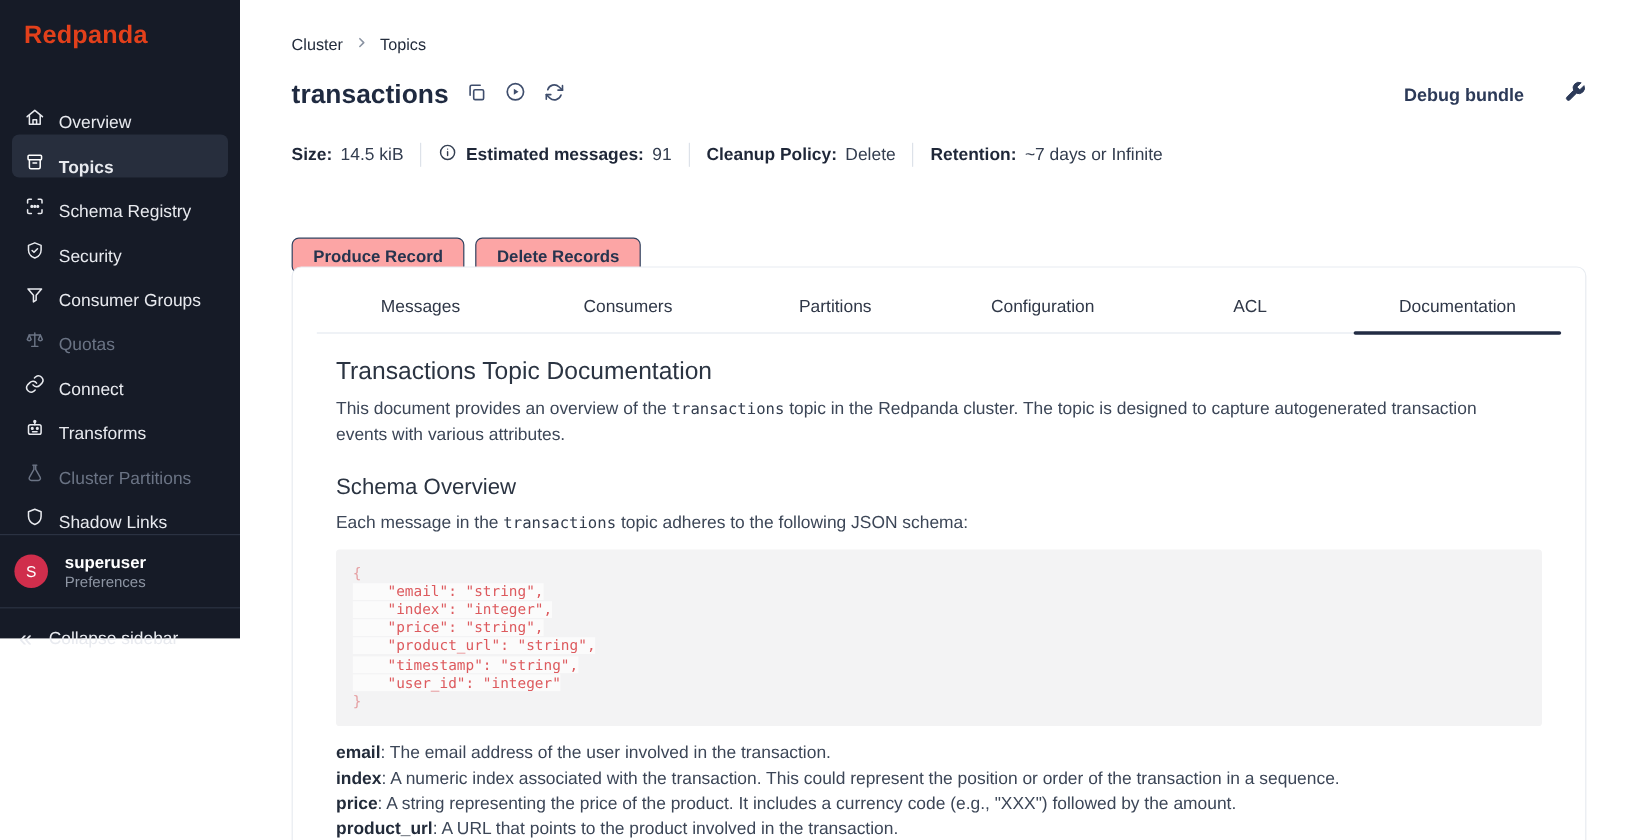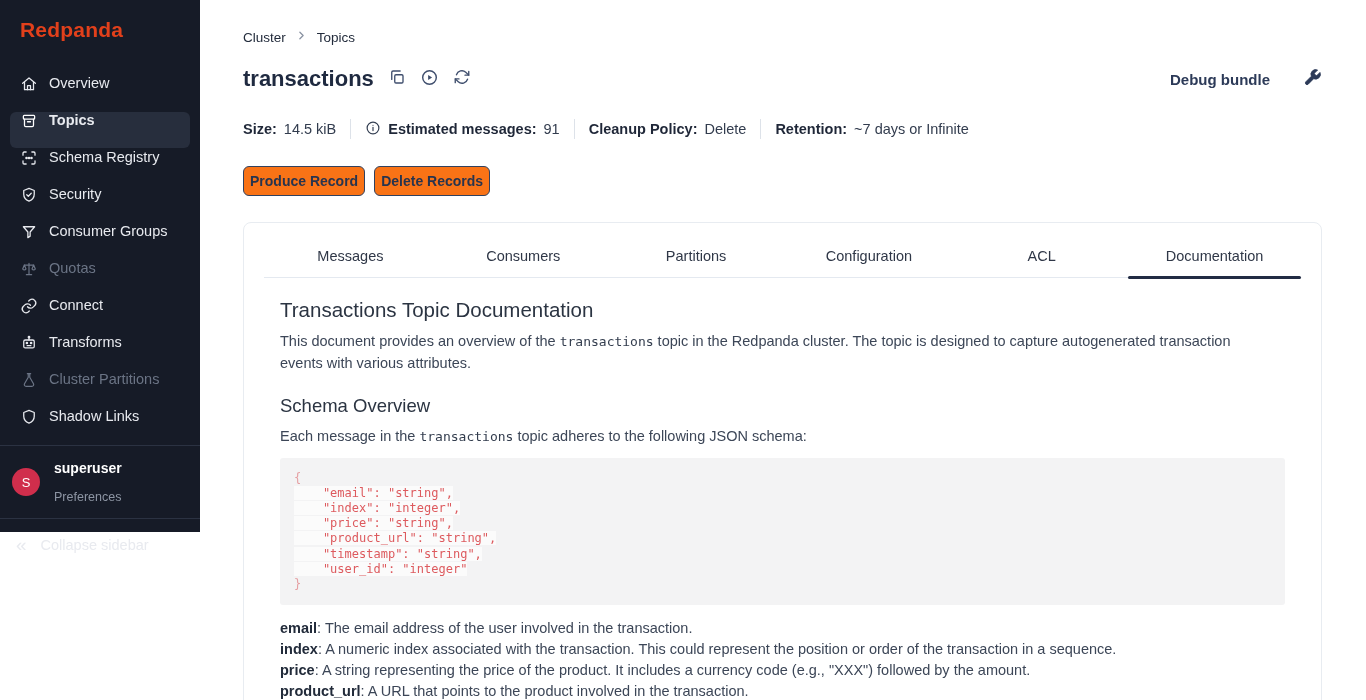--- a/index.html
+++ b/index.html
@@ -5,32 +5,32 @@
   * { margin:0; padding:0; box-sizing:border-box; }
   html,body { width:1366px; height:700px; overflow:hidden; background:#ffffff;
     font-family:"Liberation Sans","DejaVu Sans",sans-serif; color:#2d3748; }
 
   
   .sidebar { position:absolute; left:0; top:0; width:200px; height:532px;
     background:#161b27; display:flex; flex-direction:column; }
   .logo { padding:18px 20px 6px 20px; font-size:21px; font-weight:700;
     color:#e2401b; letter-spacing:.2px; }
   .nav { margin-top:26px; flex:1; }
-  .nav-item { display:flex; align-items:flex-start; gap:11px; height:36px;
+  .nav-item { display:flex; align-items:flex-end; gap:11px; height:36px;
     margin:1px 10px; padding:0 10px; border-radius:6px; color:#e8eaef;
     font-size:14.5px; cursor:pointer; }
   .nav-item.active { background:#272e3d; font-weight:700; }
   .nav-item.disabled { color:#6b7485; }
   .nav-item svg { flex:0 0 18px; }
   .usr { border-top:1px solid #2b3242; border-bottom:1px solid #2b3242;
     display:flex; align-items:center; gap:14px; padding:14px 12px; }
   .avatar { width:28px; height:28px; border-radius:50%; background:#d02e4c;
     color:#fff; font-size:13px; display:flex; align-items:center; justify-content:center; }
   .usr-name { color:#ffffff; font-size:14px; font-weight:700; }
-  .usr-sub { color:#8d95a3; font-size:12.5px; margin-top:14px; }
+  .usr-sub { color:#8d95a3; font-size:12.5px; margin-top:2px; }
   .collapse { display:flex; align-items:center; gap:14px; padding:18px 16px 22px 16px;
     color:#e8eaef; font-size:14.5px; cursor:pointer; }
   .collapse .chev { font-size:19px; line-height:14px; color:#e8eaef; }
 
   
   .main { position:absolute; left:200px; top:0; width:1166px; height:620px; }
   .crumbs { position:absolute; left:43px; top:29px; display:flex; align-items:center;
     gap:9px; font-size:13.5px; color:#232c3c; }
   .titlebar { position:absolute; left:43px; top:66px; right:44px; display:flex;
     align-items:center; }
@@ -41,23 +41,23 @@
   .dbg-label { font-size:15px; font-weight:700; color:#2c3a58; cursor:pointer; }
   .dbg svg { margin-left:33px; cursor:pointer; }
 
   .stats { position:absolute; left:43px; top:119px; display:flex; align-items:center;
     font-size:14.5px; color:#323c4e; }
   .stat { display:flex; align-items:center; gap:7px; }
   .stat b { color:#1f2738; }
   .sep { width:1px; height:20px; background:#dde2e9; margin:0 14px; }
 
   .btn-row { position:absolute; left:43px; top:166px; display:flex; gap:9px; }
-  .btn { height:30px; padding:0 6px; border:1px solid #31415f; border-radius:6px;
-    background:#f97316; color:#27344e; font-size:14px; font-weight:700;
-    font-family:inherit; display:flex; align-items:center; cursor:pointer; }
+  .btn { height:30px; padding:0 17px; border:1px solid #31415f; border-radius:6px;
+    background:#fca5a5; color:#27344e; font-size:14px; font-weight:700;
+    font-family:inherit; display:flex; align-items:center; cursor:pointer;margin-top:32px; }
 
   
   .card { position:absolute; left:43px; top:222px; width:1079px; height:500px;
     border:1px solid #e8ecf1; border-radius:8px; background:#fff; overflow:hidden; }
   .tabs { display:flex; margin:0 20px; height:55px; align-items:flex-end;
     border-bottom:1px solid #e4e9f0; }
   .tab { flex:1; text-align:center; padding:10px 0 13px 0; font-size:14.5px;
     color:#2f3747; position:relative; cursor:pointer; }
   .tab.active { font-weight:500; }
   .tab.active::after { content:""; position:absolute; left:0; right:0; bottom:-2px;

